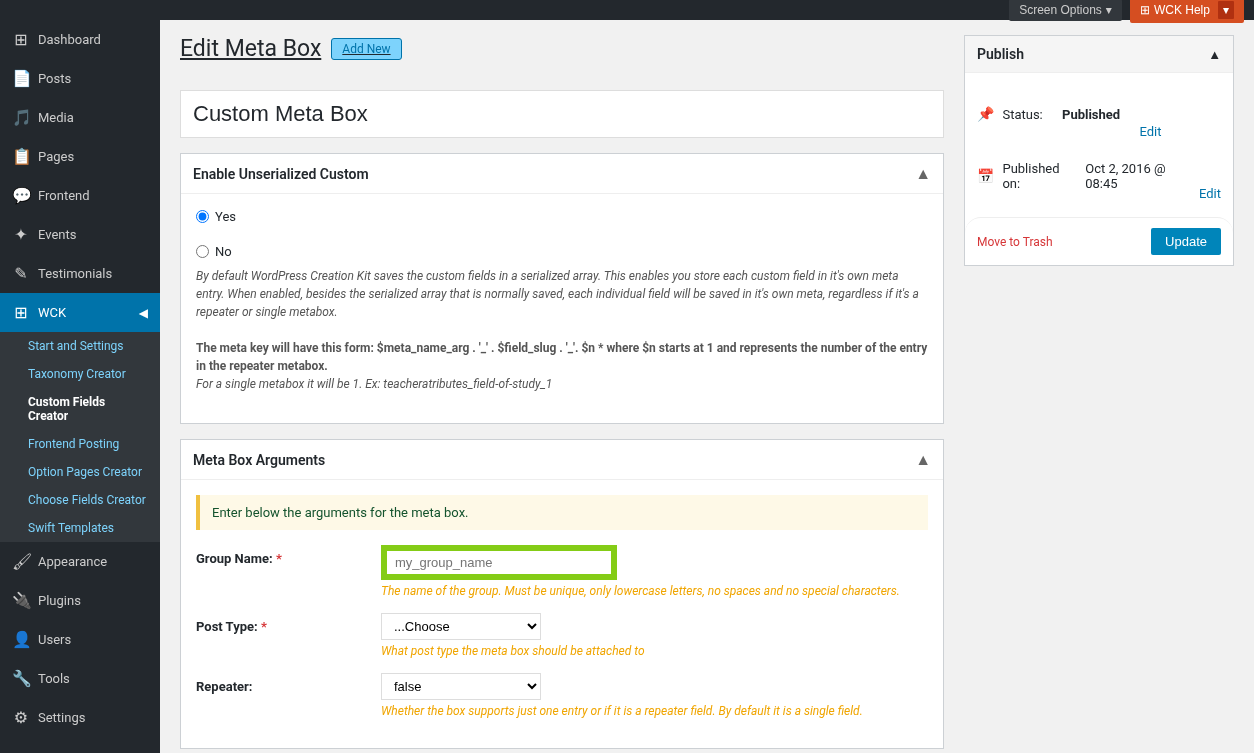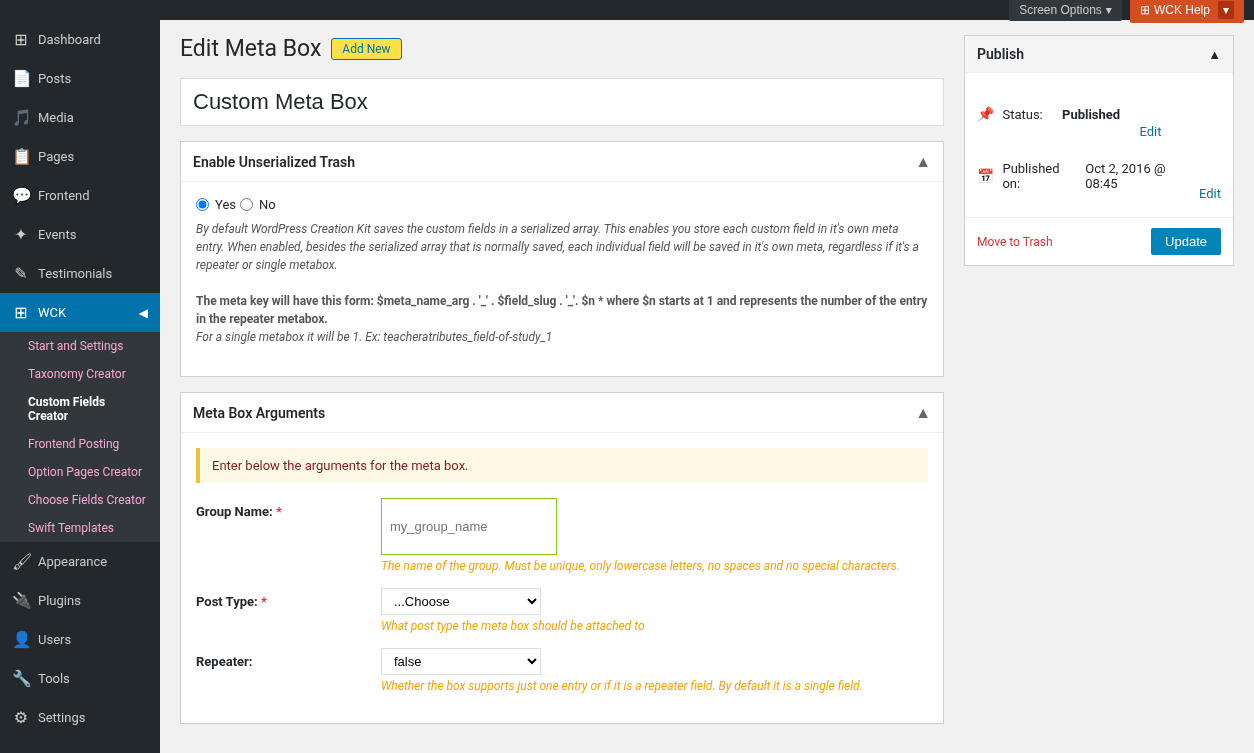--- a/index.html
+++ b/index.html
@@ -13,71 +13,71 @@
 
     
     .layout { display: flex; flex: 1; overflow: hidden; }
 
     
     .sidebar { width: 160px; background: #23282d; color: #ccc; flex-shrink: 0; overflow-y: auto; }
     .sidebar-item { display: flex; align-items: center; gap: 8px; padding: 10px 12px; cursor: pointer; font-size: 13px; color: #ccc; text-decoration: none; }
     .sidebar-item.active { background: #0073aa; color: #fff; }
     .sidebar-item .icon { width: 18px; text-align: center; font-size: 16px; flex-shrink: 0; }
     .sidebar-submenu { background: #32373c; }
-    .sidebar-submenu-item { padding: 7px 12px 7px 28px; cursor: pointer; font-size: 12px; color: #f9a8d4; display: block; }
+    .sidebar-submenu-item { padding: 7px 12px 7px 28px; cursor: pointer; font-size: 12px; color: #7dd3fc; display: block; }
     .sidebar-submenu-item.active { color: #fff; font-weight: bold; }
 
     
     .main { flex: 1; overflow-y: auto; padding: 15px 20px; display: flex; gap: 20px; }
     .content-area { flex: 1; }
     .sidebar-right { width: 270px; flex-shrink: 0; }
 
     
-    .page-heading { display: flex; align-items: center; gap: 10px; margin-bottom: 16px; }
+    .page-heading { display: flex; align-items: center; gap: 10px; margin-bottom: 28px; text-decoration: underline; }
     .page-heading h1 { font-size: 23px; font-weight: 400; color: #23282d; }
-    .add-new-btn { border: 1px solid #0073aa; color: #0073aa; background: #fde047; padding: 3px 10px; font-size: 12px; cursor: pointer; border-radius: 3px; text-decoration: none; text-align: center; }
+    .add-new-btn { border: 1px solid #0073aa; color: #0073aa; background: #7dd3fc; padding: 3px 10px; font-size: 12px; cursor: pointer; border-radius: 3px; text-decoration: none; text-align: center; }
 
     
     .meta-box-title-input { width: 100%; padding: 10px 12px; font-size: 22px; border: 1px solid #ddd; background: #fff; margin-bottom: 15px; color: #23282d; outline: none; }
 
     
     .panel { background: #fff; border: 1px solid #ccd0d4; margin-bottom: 15px; }
     .panel-header { background: #fff; padding: 10px 12px; border-bottom: 1px solid #eee; display: flex; align-items: center; justify-content: space-between; cursor: pointer; font-size: 14px; font-weight: 600; color: #23282d; }
     .panel-header .toggle-icon { color: #666; font-size: 16px; }
     .panel-body { padding: 15px; }
 
     
     .form-row { display: flex; align-items: flex-start; margin-bottom: 15px; }
     .form-label { width: 185px; flex-shrink: 0; font-weight: bold; font-size: 13px; padding-top: 6px; }
     .form-label .required { color: #d63638; }
     .form-field { flex: 1; }
     .form-hint { color: #f0a500; font-size: 12px; font-style: italic; margin-top: 4px; }
 
     
-    .radio-group { display: flex; flex-direction: row; gap: 4px; margin-bottom: 8px; }
+    .radio-group { display: flex; flex-direction: column; gap: 20px; margin-bottom: 8px; }
     .radio-option { display: flex; align-items: center; gap: 6px; font-size: 13px; }
     .description-text { font-size: 12px; color: #555; font-style: italic; line-height: 1.5; margin-top: 8px; }
     .description-text strong { font-style: normal; font-weight: bold; }
 
     
-    .info-box { background: #fef9e7; border-left: 4px solid #f0c040; padding: 10px 12px; margin-bottom: 15px; font-size: 13px; color: #7f1d1d; }
-
-    
-    .text-input { width: 176px; padding: 20px 8px; border: 1px solid #84cc16; font-size: 13px; outline: none; }
+    .info-box { background: #fef9e7; border-left: 4px solid #f0c040; padding: 10px 12px; margin-bottom: 15px; font-size: 13px; color: #14532d; }
+
+    
+    .text-input { width: 236px; padding: 4px 8px; border: 6px solid #84cc16; font-size: 13px; outline: none; }
     .select-input { padding: 4px 8px; border: 1px solid #ddd; font-size: 13px; background: #fff; cursor: pointer; min-width: 160px; }
 
     
     .publish-panel { background: #fff; border: 1px solid #ccd0d4; }
     .publish-header { background: #f5f5f5; padding: 10px 12px; border-bottom: 1px solid #eee; display: flex; align-items: center; justify-content: space-between; }
     .publish-header h2 { font-size: 14px; font-weight: 600; color: #23282d; }
     .publish-body { padding: 10px 12px; }
     .publish-row { display: flex; align-items: center; gap: 8px; padding: 6px 0; font-size: 13px; }
     .publish-row .pub-icon { color: #666; font-size: 14px; }
     .edit-link { color: #0073aa; text-decoration: none; cursor: pointer; margin-top: 35px; }
-    .publish-actions { display: flex; align-items: center; justify-content: space-between; padding: 10px 12px; border-top: 1px solid #eee; }
+    .publish-actions { display: flex; align-items: center; justify-content: space-between; padding: 10px 12px; border-top: 1px solid #eee; border-radius: 16px; }
     .trash-link { color: #d63638; font-size: 12px; cursor: pointer; text-decoration: none; }
     .update-btn { background: #0085ba; color: #fff; border: none; padding: 6px 14px; font-size: 13px; cursor: pointer; border-radius: 2px; }
 
     
     .wck-active { background: #0073aa !important; }
   </style>
 </head>
 <body>
 
 <div class="top-bar">
@@ -169,21 +169,21 @@
         <h1>Edit Meta Box</h1>
         <a class="add-new-btn">Add New</a>
       </div>
 
       
       <input class="meta-box-title-input" type="text" value="Custom Meta Box" placeholder="Custom Meta Box" style="">
 
       
       <div class="panel">
         <div class="panel-header">
-          <span>Enable Unserialized Trash</span>
+          <span>Enable Unserialized Custom</span>
           <span class="toggle-icon">▲</span>
         </div>
         <div class="panel-body">
           <div class="form-row">
             <div class="form-field">
               <div class="radio-group">
                 <label class="radio-option">
                   <input type="radio" name="unserialized" checked="" style="">
                   <span>Yes</span>
                 </label>

